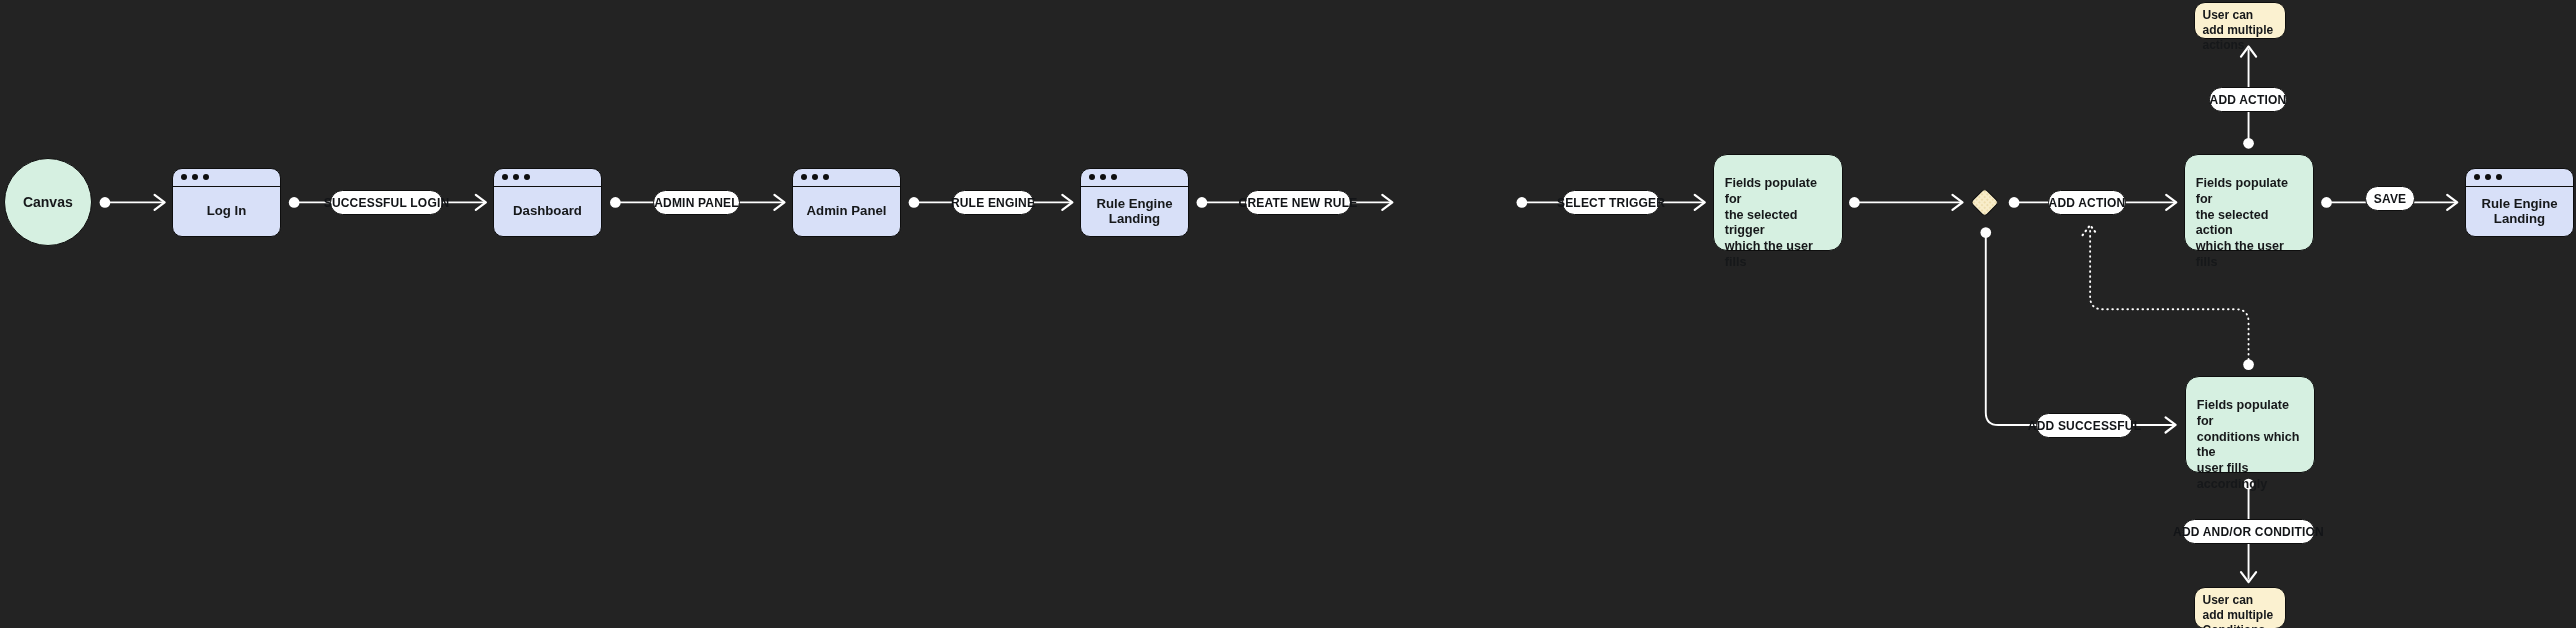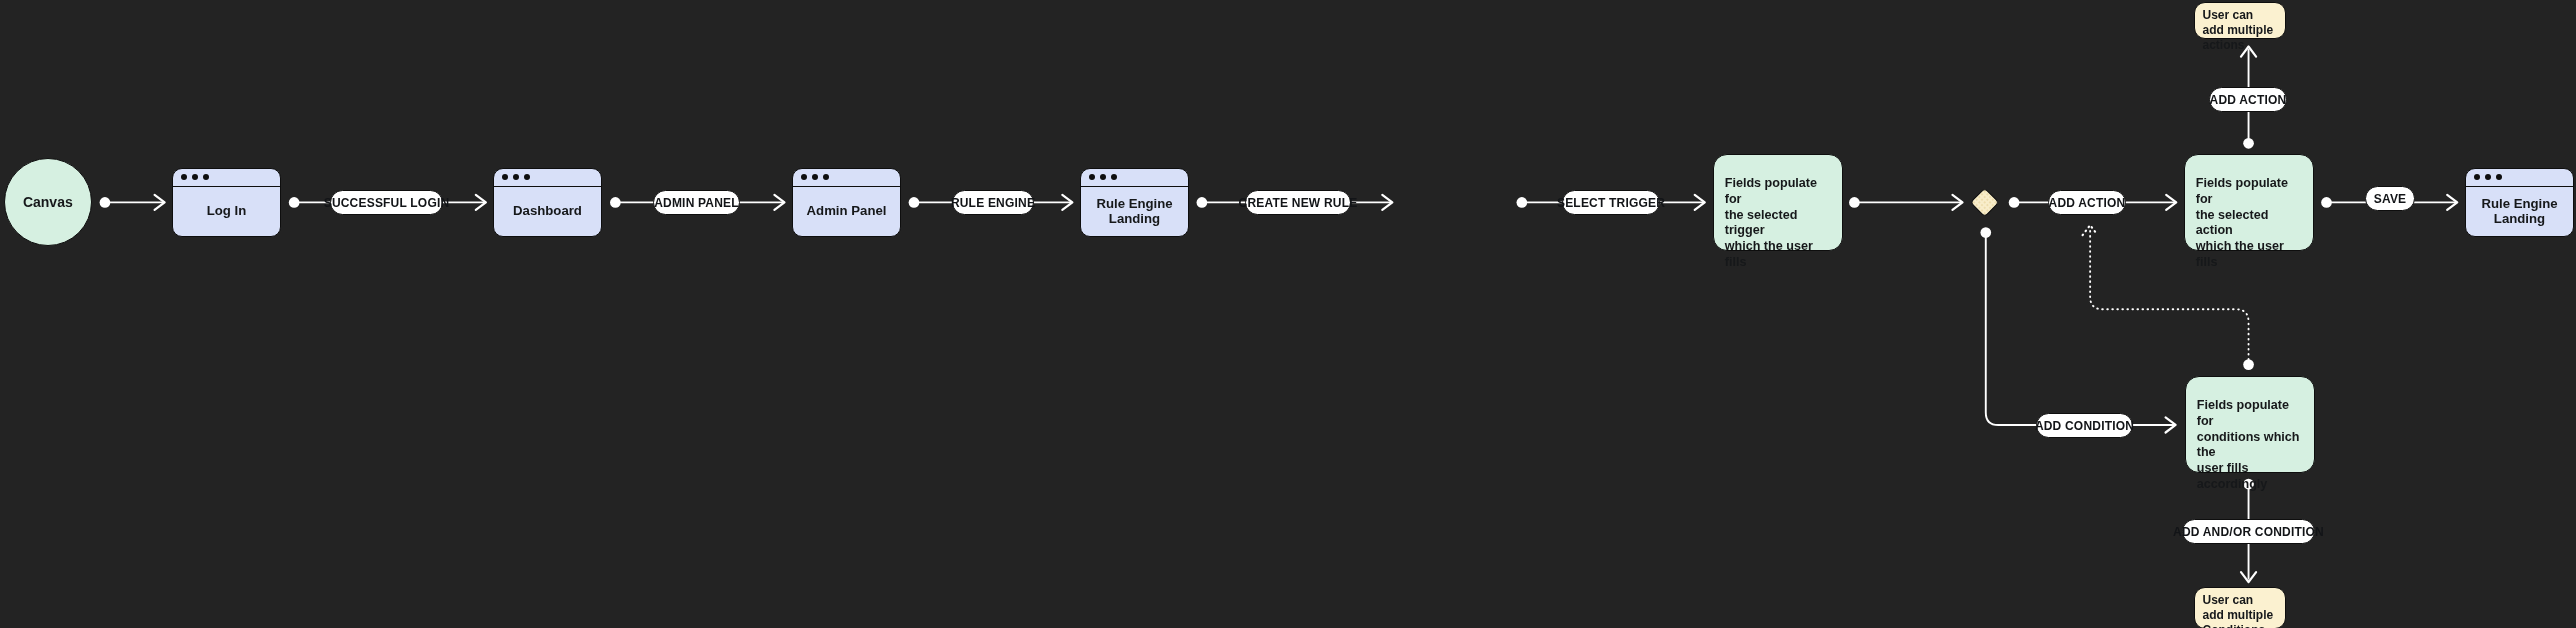--- a/index.html
+++ b/index.html
@@ -226,21 +226,21 @@
   <div class="diamond"></div>
 
   <div class="pill" style="left:330px; top:190px; width:113px">SUCCESSFUL LOGIN</div>
   <div class="pill" style="left:653px; top:190px; width:87px">ADMIN PANEL</div>
   <div class="pill" style="left:952px; top:190px; width:82px">RULE ENGINE</div>
   <div class="pill" style="left:1245px; top:190px; width:106px">CREATE NEW RULE</div>
   <div class="pill" style="left:1562px; top:190px; width:98px">SELECT TRIGGER</div>
   <div class="pill" style="left:2048px; top:190px; width:78px">ADD ACTION</div>
   <div class="pill" style="left:2365px; top:186px; width:50px">SAVE</div>
   <div class="pill" style="left:2209px; top:87px; width:78px">ADD ACTION</div>
-  <div class="pill" style="left:2036px; top:413px; width:97px">ADD CONDITION</div>
+  <div class="pill" style="left:2036px; top:413px; width:97px">ADD SUCCESSFUL</div>
   <div class="pill" style="left:2182px; top:519px; width:133px">ADD AND/OR CONDITION</div>
 
   <div class="sticky multiline" style="left:2194px; top:1.9px; height:37px">User can add multiple
 actions</div>
   <div class="sticky multiline" style="left:2194px; top:587px; height:42px">User can add multiple
 Conditions</div>
 
 </div>
 
 

